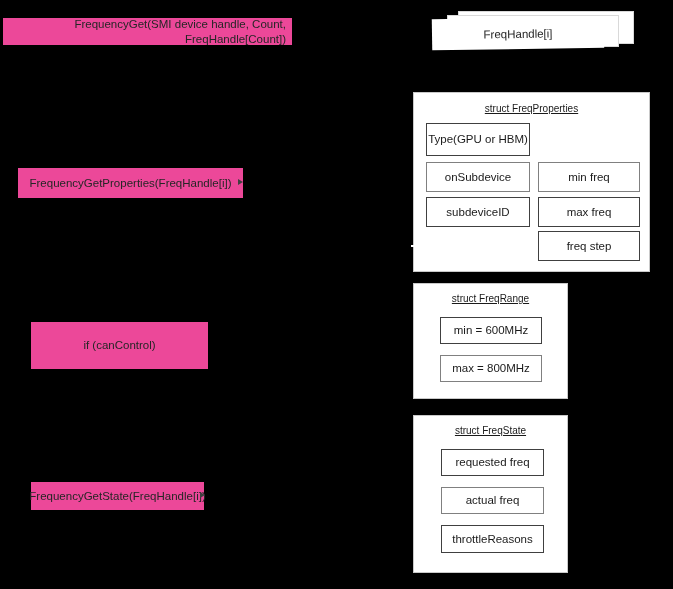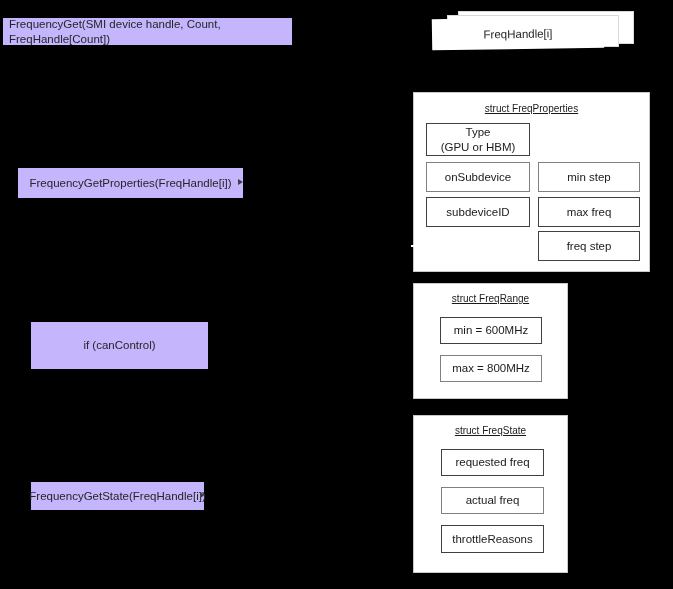--- a/index.html
+++ b/index.html
@@ -11,26 +11,26 @@
     position: relative;
     width: 673px;
     height: 589px;
     background: #000000;
     overflow: hidden;
     font-family: "Liberation Sans", sans-serif;
     color: #1a1a1a;
   }
   .box {
     position: absolute;
-    background: #c4b5fd;
+    background: #ec4899;
     box-sizing: border-box;
     display: flex;
     align-items: center;
     justify-content: center;
-    text-align: left;
+    text-align: right;
     line-height: 1.25;
   }
   
   .call-box {
     font-size: 11.5px;
     color: #262626;
     padding: 2px 6px;
   }
   
   .stack-back {
@@ -126,39 +126,39 @@
   <div class="stack-back" style="left:458px; top:11px; width:176px; height:33px;"></div>
   <div class="stack-back" style="left:447px; top:15px; width:172px; height:32px;"></div>
   <div class="stack-front" style="left:432px; top:18px; width:172px; height:31px;">
     <span>FreqHandle[i]</span>
   </div>
 
   <div class="struct" style="left:413px; top:92px; width:237px; height:180px;">
     <div class="struct-title" style="top:10px;">struct FreqProperties</div>
   </div>
 
-  <div class="field" style="left:426px; top:123px; width:104px; height:33px; flex-direction:column;">
+  <div class="field" style="left:426px; top:123px; width:104px; height:33px; flex-direction:row;">
     <span class="multi">Type</span>
     <span class="multi">(GPU or HBM)</span>
   </div>
 
   <div class="field gray" style="left:426px; top:162px; width:104px; height:30px;">
     <span>onSubdevice</span>
   </div>
 
   <div class="field" style="left:426px; top:197px; width:104px; height:30px;">
     <span>subdeviceID</span>
   </div>
 
 
   <div class="connector" style="left:411px; top:245px; width:16px; height:2px;"></div>
   <div class="connector" style="left:411px; top:245px; width:2px; height:2px;"></div>
 
   <div class="field gray" style="left:538px; top:162px; width:102px; height:30px;">
-    <span>min  step</span>
+    <span>min  freq</span>
   </div>
 
   <div class="field" style="left:538px; top:197px; width:102px; height:30px;">
     <span>max freq</span>
   </div>
 
   <div class="field" style="left:538px; top:231px; width:102px; height:30px;">
     <span>freq step</span>
   </div>
 

